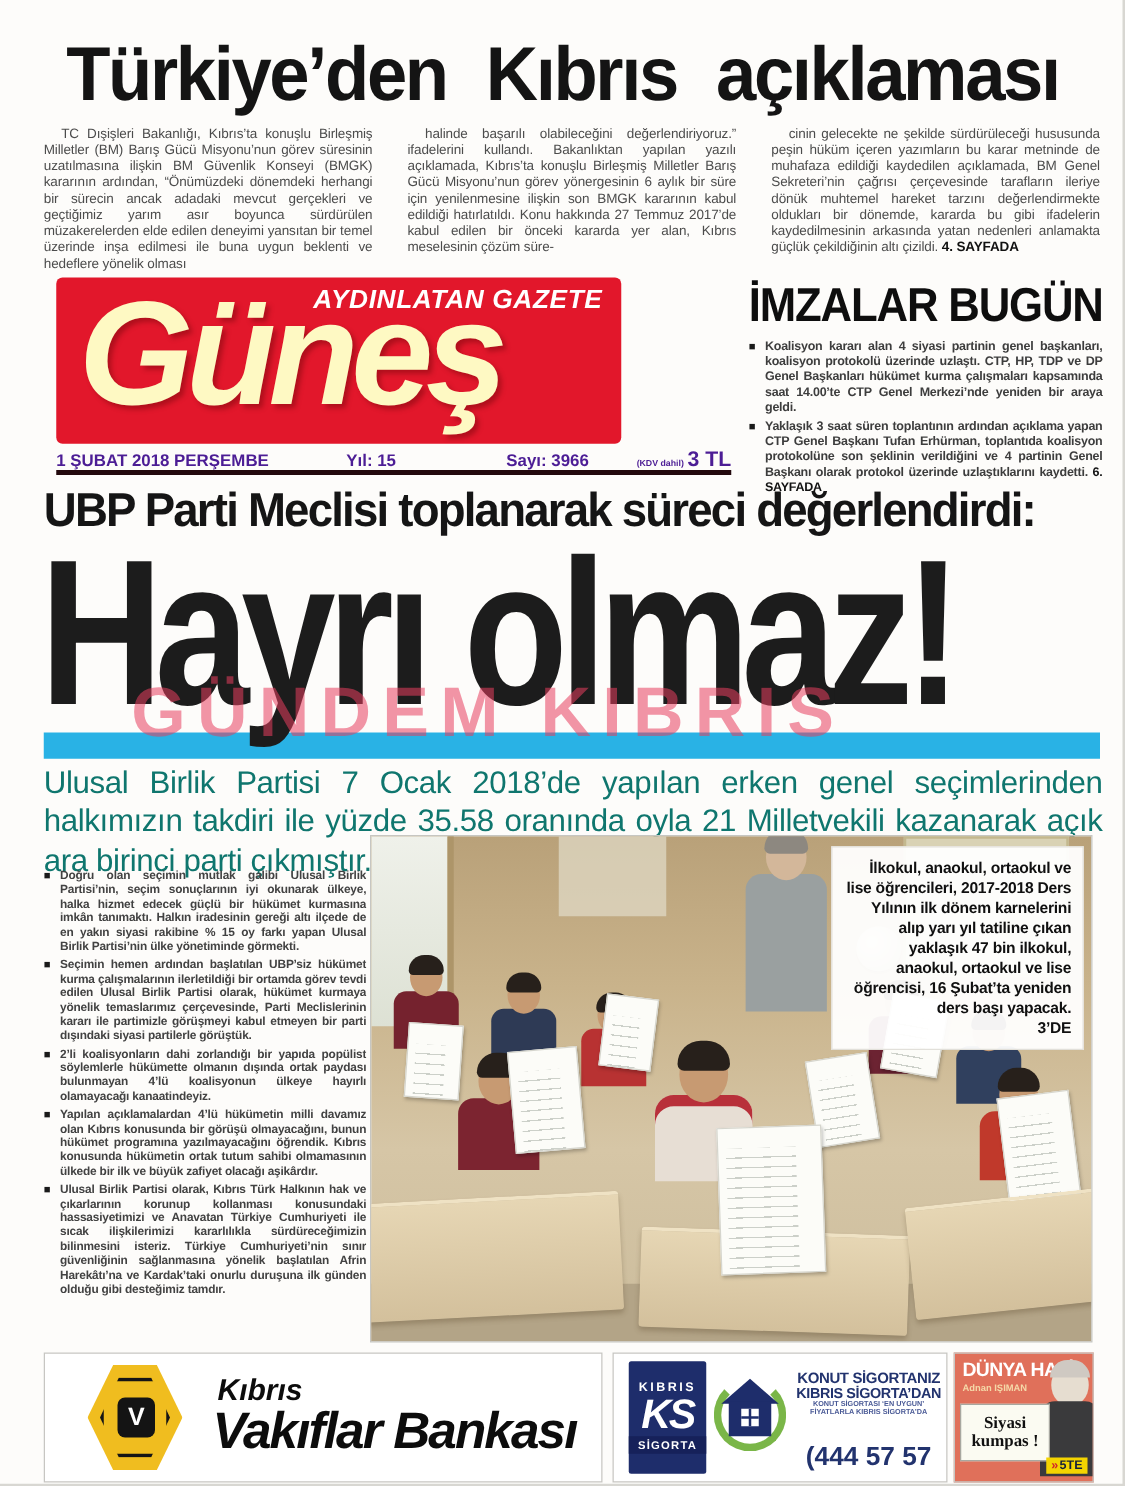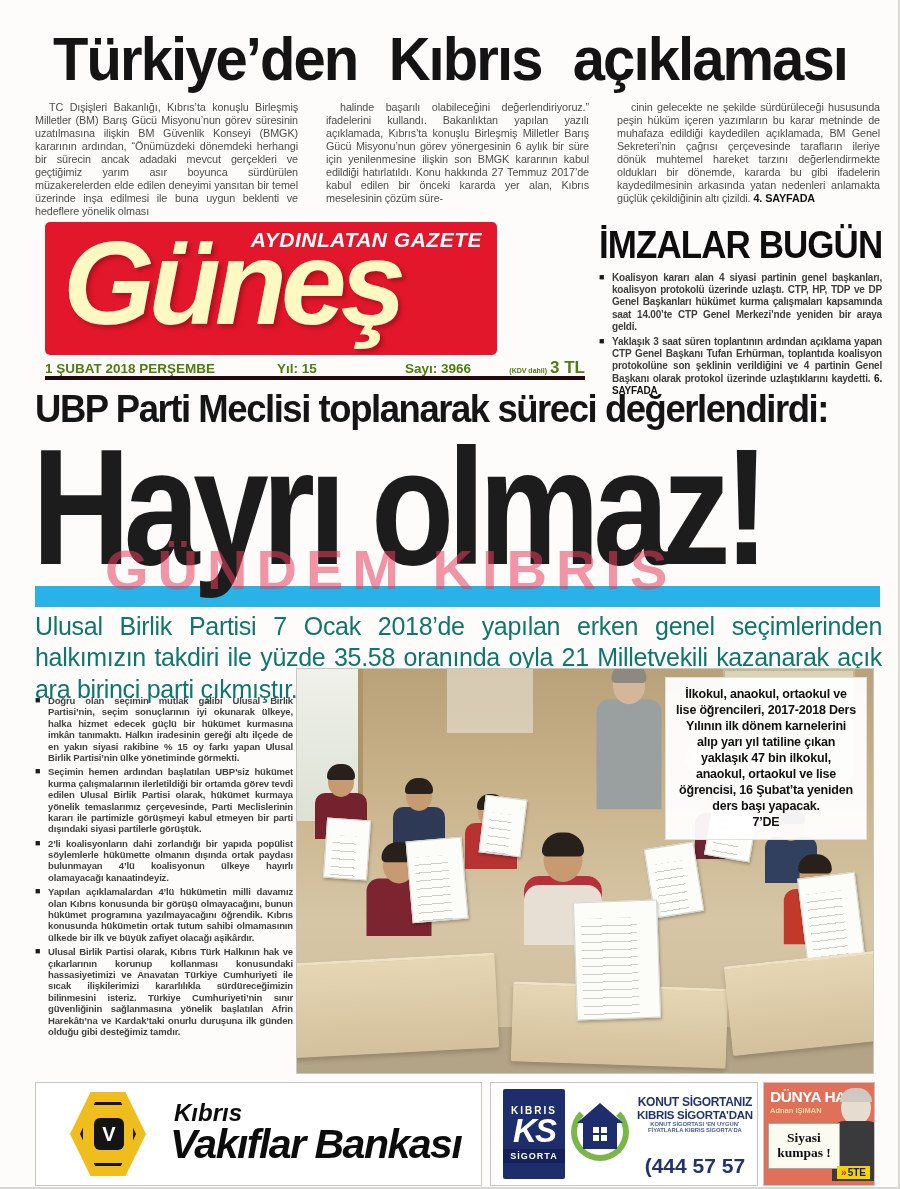--- a/index.html
+++ b/index.html
@@ -26,21 +26,21 @@
     background:#e2172b; border-radius:5px;
   }
   .tagline { position:absolute; top:6px; right:15px; color:#fff; font-size:21px; font-weight:bold; font-style:italic; letter-spacing:0.5px; }
   .logotype {
     position:absolute; left:18px; top:0px; color:#fef9c3; font-size:118px; line-height:1.05;
     font-weight:bold; font-style:italic; letter-spacing:-6px;
     text-shadow:3px 3px 4px rgba(80,0,0,0.35);
   }
   .dateline {
     position:absolute; left:45px; top:358px; width:540px; height:22px;
-    display:flex; align-items:baseline; font-weight:bold; font-size:13.5px; color:#4d7c0f;
+    display:flex; align-items:baseline; font-weight:bold; font-size:13.5px; color:#4c1d95;
     border-bottom:4px solid #23090d; padding-bottom:3px;
   }
   .dl-date { width:232px; } .dl-yil { width:128px; } .dl-sayi { flex:1; }
   .dl-kdv { font-size:7px; margin-right:3px; } .dl-price { font-size:17px; }
 
   
   .imzalar { position:absolute; left:599px; top:224px; width:283px; }
   .imzalar-h {
     font-size:38px; font-weight:bold; color:#0e0e0e; letter-spacing:-1px;
     transform:scaleX(0.92); transform-origin:left; white-space:nowrap;
@@ -119,21 +119,21 @@
   .photo-title { position:absolute; left:8px; top:8px; z-index:5; line-height:0.95; }
   .photo-title div {
     font-size:46px; font-weight:bold; color:#fff; letter-spacing:0px; white-space:nowrap;
     -webkit-text-stroke:2.5px #d2293e;
     text-shadow:2px 2px 0 #a81628, -1px -1px 0 #d2293e, 1px -1px 0 #d2293e, -1px 1px 0 #d2293e;
     transform:scaleX(0.92); transform-origin:left;
   }
   .photo-caption {
     position:absolute; right:6px; top:8px; z-index:5; width:202px;
     background:rgba(255,255,255,0.95); padding:8px 9px 9px;
-    font-size:12.5px; font-weight:bold; color:#101010; text-align:center; line-height:1.28; letter-spacing:-0.2px;
+    font-size:12.5px; font-weight:bold; color:#101010; text-align:right; line-height:1.28; letter-spacing:-0.2px;
     border:1px solid #e2e0da;
   }
   .photo-caption .pref { display:block; }
 
   
   .ad { position:absolute; background:#fff; border:1px solid #c7c6c2; }
   .ad-vakif { left:35px; top:1082px; width:447px; height:104px; display:flex; align-items:center; }
   .hexa { position:relative; width:76px; height:84px; margin-left:34px; flex:none;
           background:#f0bd1f; clip-path:polygon(27% 0,73% 0,100% 50%,73% 100%,27% 100%,0 50%); }
   .hexa-inner { position:absolute; left:10px; top:10px; right:10px; bottom:10px;
@@ -273,21 +273,21 @@
     <div class="card c7"></div>
     <div class="card c5"></div>
 
     <div class="p-desk d1"></div>
     <div class="p-desk d2"></div>
     <div class="p-desk d3"></div>
     <div class="card c3"></div>
 
     <div class="photo-caption">
       <span>İlkokul, anaokul, ortaokul ve lise öğrencileri, 2017-2018 Ders Yılının ilk dönem karnelerini alıp yarı yıl tatiline çıkan yaklaşık 47 bin ilkokul, anaokul, ortaokul ve lise öğrencisi, 16 Şubat’ta yeniden ders başı yapacak.</span>
-      <b class="pref">7’DE</b>
+      <b class="pref">3’DE</b>
     </div>
   </div>
 
   <div class="ad ad-vakif">
     <div class="hexa">
       <div class="hexa-inner"></div>
       <div class="hexa-core">V</div>
     </div>
     <div class="vakif-text">
       <div class="vakif-line1">Kıbrıs</div>

